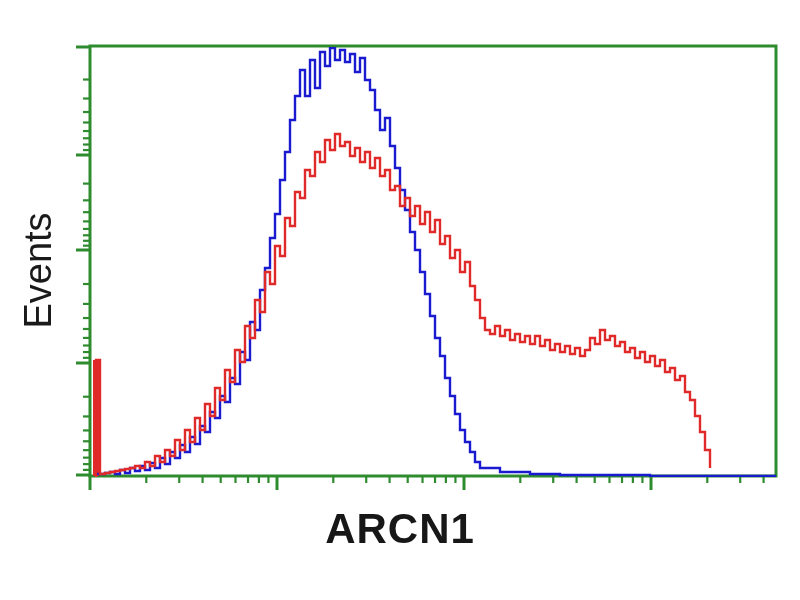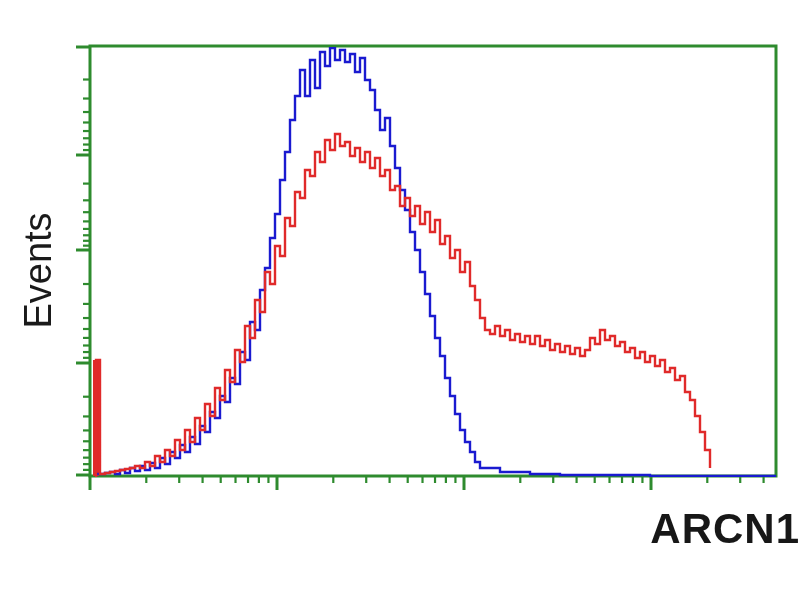--- a/index.html
+++ b/index.html
@@ -46,21 +46,21 @@
     font-size: 38px;
     font-weight: 400;
     color: #1a1a1a;
     letter-spacing: 0px;
   }
   .xlabel-wrap {
     position: absolute;
     left: 0px;
     top: 505px;
     width: 800px;
-    text-align: right;
+    text-align: center;
   }
   .xlabel-text {
     font-family: "Liberation Sans", sans-serif;
     font-size: 42px;
     font-weight: 700;
     color: #171717;
     letter-spacing: 1px;
   }
 </style>
 </head>

